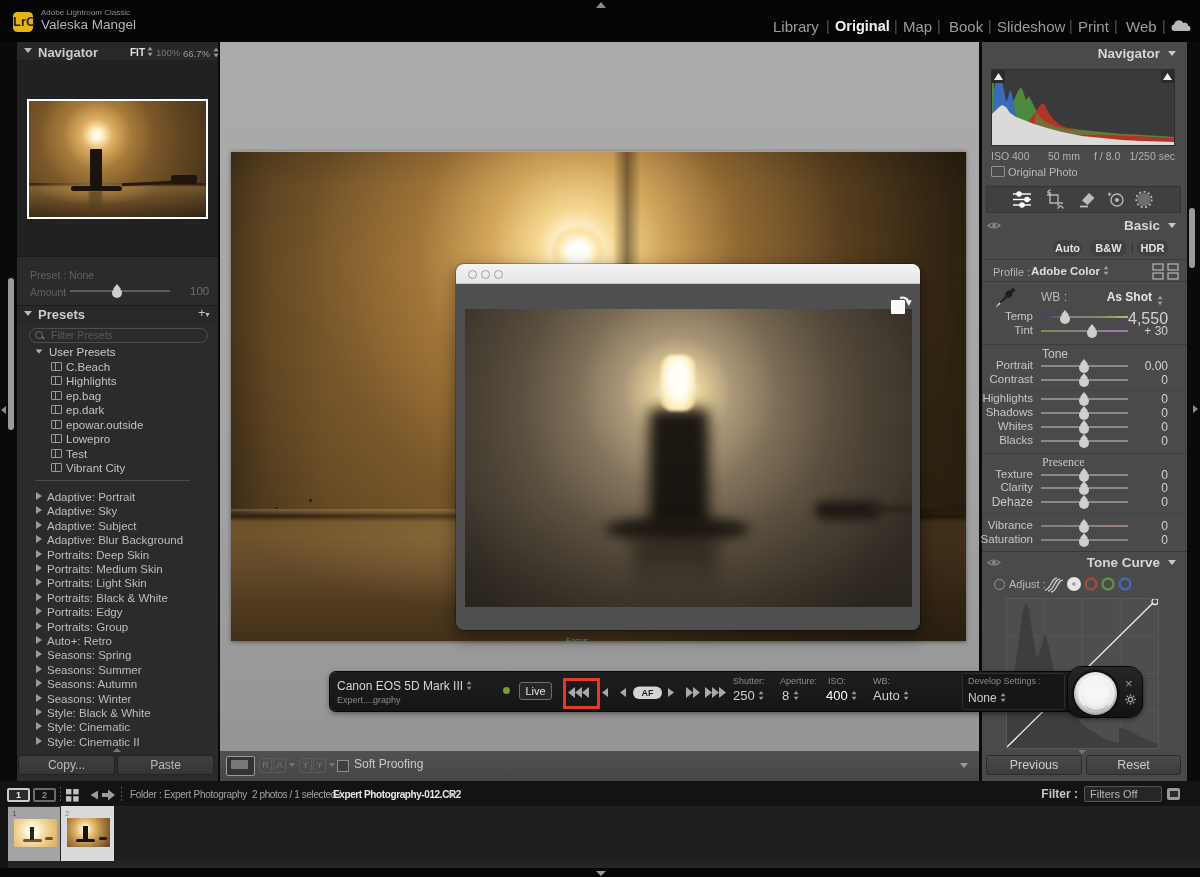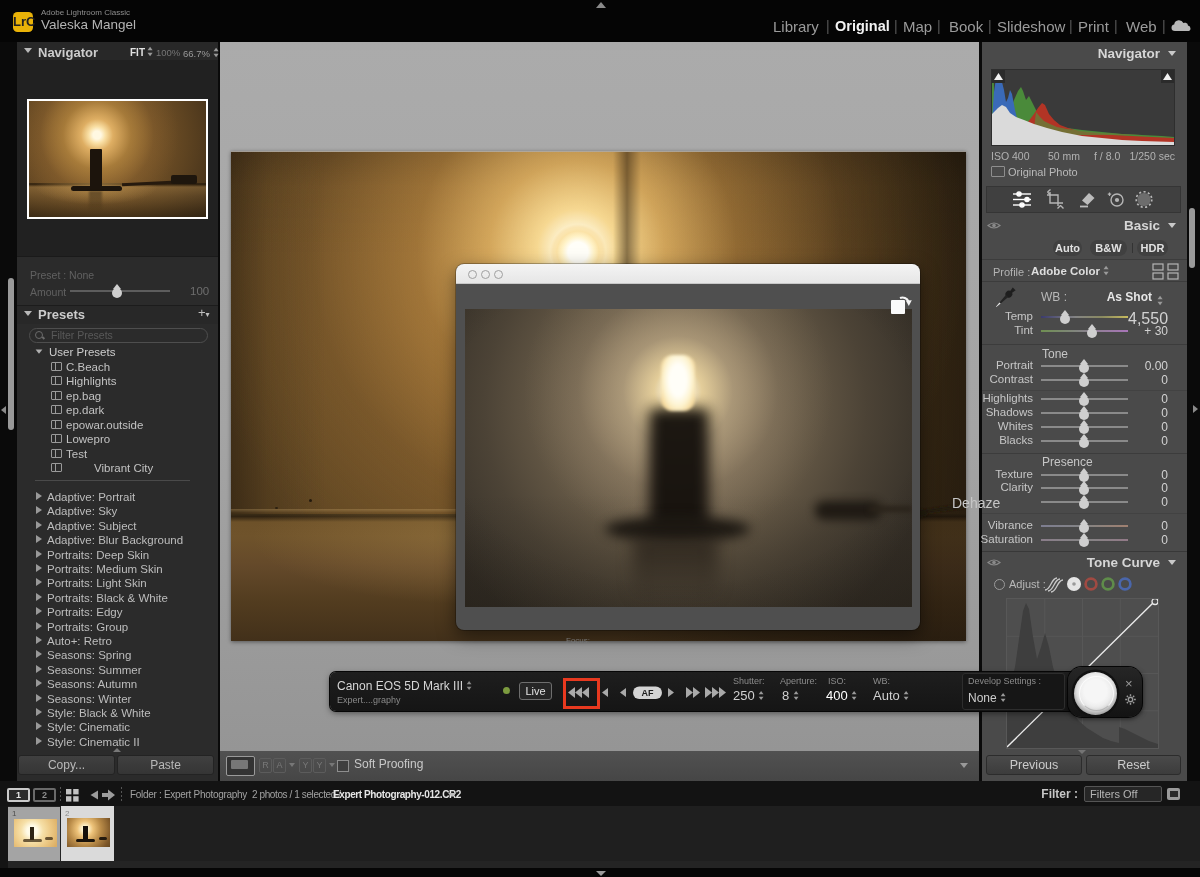--- a/index.html
+++ b/index.html
@@ -120,21 +120,21 @@
         <div style="width:3px;height:7px;border-right:1px solid #9a9a9a;"></div>
       </div>
       <div class="a" style="left:66px;top:433.25px;font-size:11.5px;color:#c2c2c2;">Lowepro</div>
       <div class="a" style="left:51px;top:448.7px;width:9px;height:7px;border:1px solid #9a9a9a;border-radius:1px;">
         <div style="width:3px;height:7px;border-right:1px solid #9a9a9a;"></div>
       </div>
       <div class="a" style="left:66px;top:447.7px;font-size:11.5px;color:#c2c2c2;">Test</div>
       <div class="a" style="left:51px;top:463.15px;width:9px;height:7px;border:1px solid #9a9a9a;border-radius:1px;">
         <div style="width:3px;height:7px;border-right:1px solid #9a9a9a;"></div>
       </div>
-      <div class="a" style="left:66px;top:462.15px;font-size:11.5px;color:#c2c2c2;margin-left:28px;">Vibrant City</div>
+      <div class="a" style="left:66px;top:462.15px;font-size:11.5px;color:#c2c2c2;">Vibrant City</div>
     </div>
 <div class="a" style="left:35px;top:480px;width:155px;height:1px;background:#4a4a4a;"></div>
 <div id="gitems">
       <div class="a" style="left:36px;top:492px;width:0;height:0;border-top:4px solid transparent;border-bottom:4px solid transparent;border-left:6px solid #999;"></div>
       <div class="a" style="left:47px;top:491px;font-size:11.5px;color:#bdbdbd;">Adaptive: Portrait</div>
       <div class="a" style="left:36px;top:506.4px;width:0;height:0;border-top:4px solid transparent;border-bottom:4px solid transparent;border-left:6px solid #999;"></div>
       <div class="a" style="left:47px;top:505.4px;font-size:11.5px;color:#bdbdbd;">Adaptive: Sky</div>
       <div class="a" style="left:36px;top:520.8px;width:0;height:0;border-top:4px solid transparent;border-bottom:4px solid transparent;border-left:6px solid #999;"></div>
       <div class="a" style="left:47px;top:519.8px;font-size:11.5px;color:#bdbdbd;">Adaptive: Subject</div>
       <div class="a" style="left:36px;top:535.2px;width:0;height:0;border-top:4px solid transparent;border-bottom:4px solid transparent;border-left:6px solid #999;"></div>
@@ -430,38 +430,38 @@
       <div class="a pin" style="left:1079px;top:438px;"></div>
       <div class="a" style="left:1128px;top:434px;width:40px;text-align:right;font-size:12px;color:#d2d2d2;">0</div>
       <div class="a" style="left:952px;top:468px;width:81px;text-align:right;font-size:11.5px;color:#c6c6c6;">Texture</div>
       <div class="a" style="left:1041px;top:474px;width:87px;height:2px;background:linear-gradient(#8a8a8a,#8a8a8a);"></div>
       <div class="a pin" style="left:1079px;top:472px;"></div>
       <div class="a" style="left:1128px;top:468px;width:40px;text-align:right;font-size:12px;color:#d2d2d2;">0</div>
       <div class="a" style="left:952px;top:481px;width:81px;text-align:right;font-size:11.5px;color:#c6c6c6;">Clarity</div>
       <div class="a" style="left:1041px;top:487px;width:87px;height:2px;background:linear-gradient(#8a8a8a,#8a8a8a);"></div>
       <div class="a pin" style="left:1079px;top:485px;"></div>
       <div class="a" style="left:1128px;top:481px;width:40px;text-align:right;font-size:12px;color:#d2d2d2;">0</div>
-      <div class="a" style="left:952px;top:495px;width:81px;font-size:14px;color:#c6c6c6;">Dehaze</div>
+      <div class="a" style="left:952px;top:495px;width:81px;text-align:right;font-size:12px;color:#c6c6c6;">Dehaze</div>
       <div class="a" style="left:1041px;top:501px;width:87px;height:2px;background:linear-gradient(#8a8a8a,#8a8a8a);"></div>
       <div class="a pin" style="left:1079px;top:499px;"></div>
       <div class="a" style="left:1128px;top:495px;width:40px;text-align:right;font-size:12px;color:#d2d2d2;">0</div>
       <div class="a" style="left:952px;top:519px;width:81px;text-align:right;font-size:11.5px;color:#c6c6c6;">Vibrance</div>
       <div class="a" style="left:1041px;top:525px;width:87px;height:2px;background:linear-gradient(90deg,#7d7d90 0%,#88888800 50%,#a08070 100%),linear-gradient(#848484,#848484);"></div>
       <div class="a pin" style="left:1079px;top:523px;"></div>
       <div class="a" style="left:1128px;top:519px;width:40px;text-align:right;font-size:12px;color:#d2d2d2;">0</div>
       <div class="a" style="left:952px;top:533px;width:81px;text-align:right;font-size:11.5px;color:#c6c6c6;">Saturation</div>
       <div class="a" style="left:1041px;top:539px;width:87px;height:2px;background:linear-gradient(90deg,#8a7d8a 0%,#88888800 50%,#927a88 100%),linear-gradient(#848484,#848484);"></div>
       <div class="a pin" style="left:1079px;top:537px;"></div>
       <div class="a" style="left:1128px;top:533px;width:40px;text-align:right;font-size:12px;color:#d2d2d2;">0</div>
     </div>
 <div class="a" style="left:982px;top:344px;width:205px;height:1px;background:#3c3c3c;"></div>
 <div class="a" style="left:1042px;top:347px;font-size:12px;color:#c6c6c6;">Tone</div>
 <div class="a" style="left:982px;top:390px;width:205px;height:1px;background:#424242;"></div>
 <div class="a" style="left:982px;top:453px;width:205px;height:1px;background:#3c3c3c;"></div>
-<div class="a" style="left:1042px;top:455px;font-size:12px;color:#c6c6c6;">Presence</div>
+<div class="a" style="left:1042px;top:455px;font-size:12px;color:#c6c6c6;font-family:Liberation Serif, serif;">Presence</div>
 <div class="a" style="left:982px;top:513px;width:205px;height:1px;background:#424242;"></div>
 <div class="a" style="left:982px;top:551px;width:205px;height:1px;background:#383838;"></div>
 
 <svg class="a" style="left:987px;top:557px;" width="14" height="11" viewBox="0 0 14 11">
       <path d="M1 5.5 Q 7 0.5 13 5.5 Q 7 10.5 1 5.5 Z" fill="none" stroke="#8a8a8a" stroke-width="1.2"></path>
       <circle cx="7" cy="5.5" r="1.8" fill="#8a8a8a"></circle>
     </svg>
 <div class="a" style="left:1050px;top:555px;width:110px;text-align:right;font-size:13.5px;font-weight:bold;color:#d6d6d6;">Tone Curve</div>
 <div class="a tl" style="left:1168px;top:560px;border-top-color:#c9c9c9;"></div>
 

